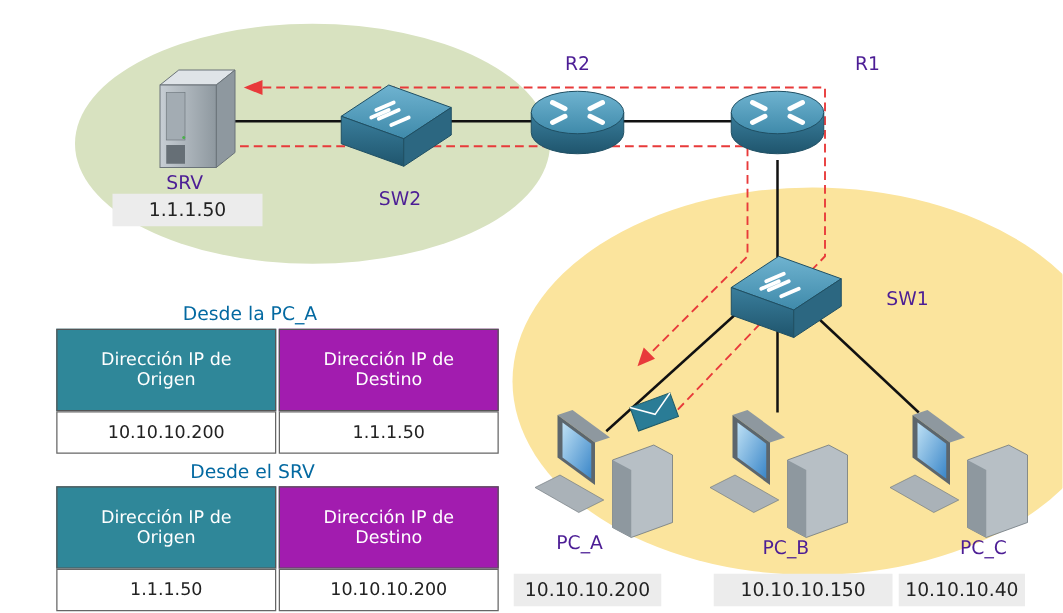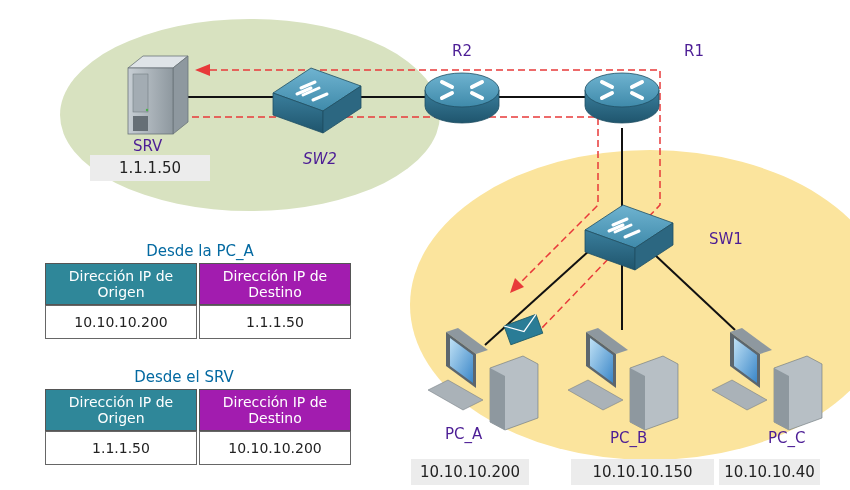--- a/index.html
+++ b/index.html
@@ -5,21 +5,21 @@
   html, body { margin:0; padding:0; background:#ffffff; }
   body { width:850px; height:490px; position:relative; overflow:hidden;
          font-family: "DejaVu Sans", "Liberation Sans", sans-serif; }
   #diagram { position:absolute; left:0; top:0; }
   .lbl { position:absolute; font-size:15px; color:#4c1d95; white-space:nowrap; }
   .ipbox { position:absolute; background:#ececec; font-size:15px; color:#222;
            text-align:center; line-height:26px; height:26px; }
   .tbl-title { position:absolute; font-size:15px; color:#0369a1; text-align:center; width:300px; }
   table.ip { position:absolute; border-collapse:separate; border-spacing:2px 0; }
   table.ip th { width:150px; height:40px; color:#ffffff; font-weight:normal;
-                font-size:14px; line-height:16px; padding:0; text-align:center;
+                font-size:14px; line-height:16px; padding:12px; text-align:center;
                 border:1px solid #555;margin-left:32px; }
   table.ip th.orig { background:#2f8799; }
   table.ip th.dest { background:#a21caf; }
   table.ip td { height:32px; border:1px solid #666; background:#fff;
                 text-align:center; font-size:14px; color:#222; padding:0; }
 </style>
 </head>
 <body>
 
 <svg id="diagram" width="850" height="490" viewBox="0 0 850 490">
@@ -121,21 +121,21 @@
   </g>
 
   <g transform="translate(504,326) rotate(-20)">
     <rect x="0" y="0" width="34" height="20" fill="#2a7c96" stroke="#1f5a66" stroke-width="0.8"></rect>
     <path d="M0 0 L17 12 L34 0" fill="none" stroke="#fff" stroke-width="1.2"></path>
   </g>
 </svg>
 
 <div class="lbl" style="left:133px;top:137px;">SRV</div>
 <div class="ipbox" style="left:90px;top:155px;width:120px;">1.1.1.50</div>
-<div class="lbl" style="left:303px;top:150px;font-style:italic;">SW2</div>
+<div class="lbl" style="left:303px;top:150px;">SW2</div>
 <div class="lbl" style="left:452px;top:42px;">R2</div>
 <div class="lbl" style="left:644px;top:42px;margin-left:40px;">R1</div>
 <div class="lbl" style="left:709px;top:230px;">SW1</div>
 <div class="lbl" style="left:445px;top:425px;">PC_A</div>
 <div class="lbl" style="left:610px;top:429px;">PC_B</div>
 <div class="lbl" style="left:768px;top:429px;">PC_C</div>
 <div class="ipbox" style="left:411px;top:459px;width:118px;">10.10.10.200</div>
 <div class="ipbox" style="left:571px;top:459px;width:143px;">10.10.10.150</div>
 <div class="ipbox" style="left:719px;top:459px;width:101px;">10.10.10.40</div>
 
@@ -146,21 +146,21 @@
     <th class="orig">Dirección IP de Origen</th>
     <th class="dest">Dirección IP de Destino</th>
   </tr>
   <tr>
     <td>10.10.10.200</td>
     <td>1.1.1.50</td>
   </tr>
 </tbody>
   </table>
 
-<div class="tbl-title" style="left:34px;top:368px;">Desde el SRV</div>
+<div class="tbl-title" style="left:52px;top:368px;">Desde el SRV</div>
 <table class="ip" style="left:43px;top:389px;">
   <tbody>
       <tr>
     <th class="orig">Dirección IP de Origen</th>
     <th class="dest">Dirección IP de Destino</th>
   </tr>
   <tr>
     <td>1.1.1.50</td>
     <td>10.10.10.200</td>
   </tr>

